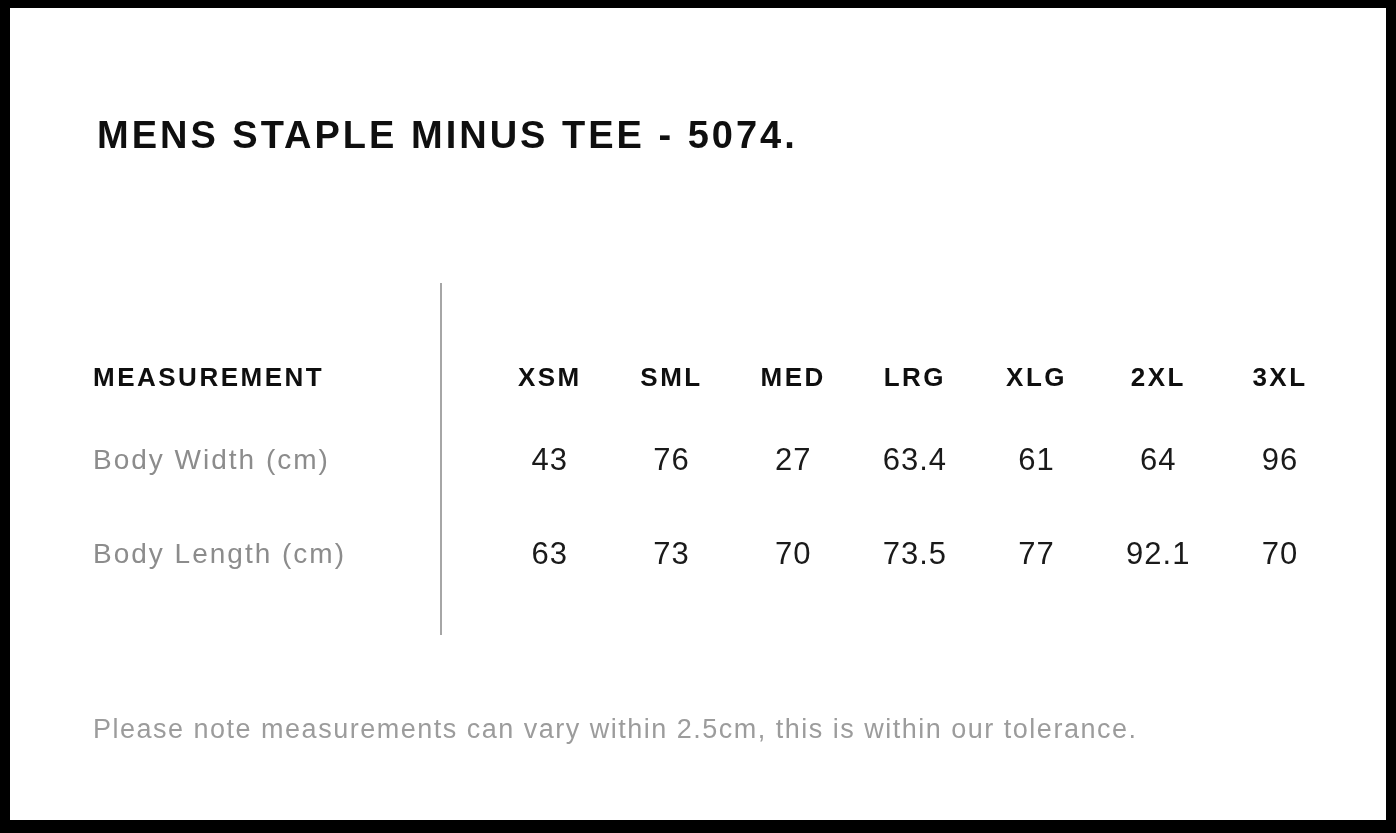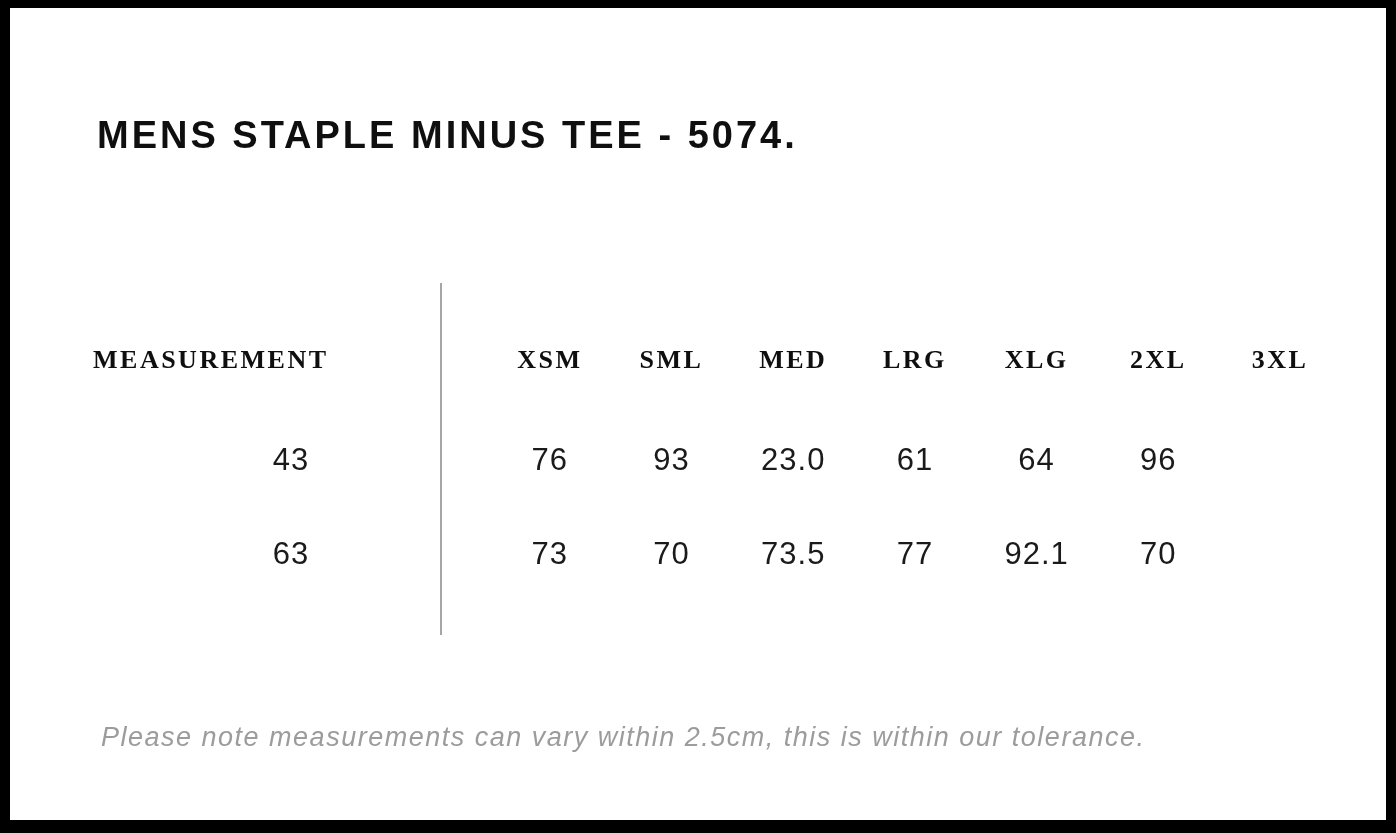--- a/index.html
+++ b/index.html
@@ -38,21 +38,21 @@
     height: 352px;
     background: #a6a6a6;
   }
   .trow {
     position: absolute;
     left: 83px;
     display: grid;
     grid-template-columns: 396px repeat(7, 121.7px);
     align-items: center;
   }
-  .header-row { top: 339px; font-family: Liberation Serif, serif; }
+  .header-row { top: 356px; }
   .data-row-1 { top: 436px; }
   .data-row-2 { top: 530px; }
   .cell {
     text-align: center;
     white-space: nowrap;
   }
   .label-cell {
     text-align: left;
   }
   .header-cell {
@@ -73,24 +73,23 @@
     font-size: 31px;
     line-height: 32px;
     letter-spacing: 1px;
     color: #1a1a1a;
     text-align: center;
   }
   .note {
     position: absolute;
     left: 83px;
     top: 704px;
-    margin: 8px;
+    margin: 0;
     font-size: 27px;
     line-height: 34px;
-    font-style: italic;
     letter-spacing: 1.5px;
     color: #9c9c9c;
     white-space: nowrap;
     text-align: center;
   }
 </style>
 </head>
 <body>
 
 <div class="frame">
@@ -104,30 +103,32 @@
     <div class="cell header-cell">XSM</div>
     <div class="cell header-cell">SML</div>
     <div class="cell header-cell">MED</div>
     <div class="cell header-cell">LRG</div>
     <div class="cell header-cell">XLG</div>
     <div class="cell header-cell">2XL</div>
     <div class="cell header-cell">3XL</div>
   </div>
 
   <div class="trow data-row-1">
+    <div class="cell label-cell row-label">Body Width (cm)</div>
     <div class="cell value-cell">43</div>
     <div class="cell value-cell">76</div>
-    <div class="cell value-cell">93</div>
-    <div class="cell value-cell">23.0</div>
+    <div class="cell value-cell">27</div>
+    <div class="cell value-cell">63.4</div>
     <div class="cell value-cell">61</div>
     <div class="cell value-cell">64</div>
     <div class="cell value-cell">96</div>
   </div>
 
   <div class="trow data-row-2">
+    <div class="cell label-cell row-label">Body Length (cm)</div>
     <div class="cell value-cell">63</div>
     <div class="cell value-cell">73</div>
     <div class="cell value-cell">70</div>
     <div class="cell value-cell">73.5</div>
     <div class="cell value-cell">77</div>
     <div class="cell value-cell">92.1</div>
     <div class="cell value-cell">70</div>
   </div>
 
   <p class="note">Please note measurements can vary within 2.5cm, this is within our tolerance.</p>

